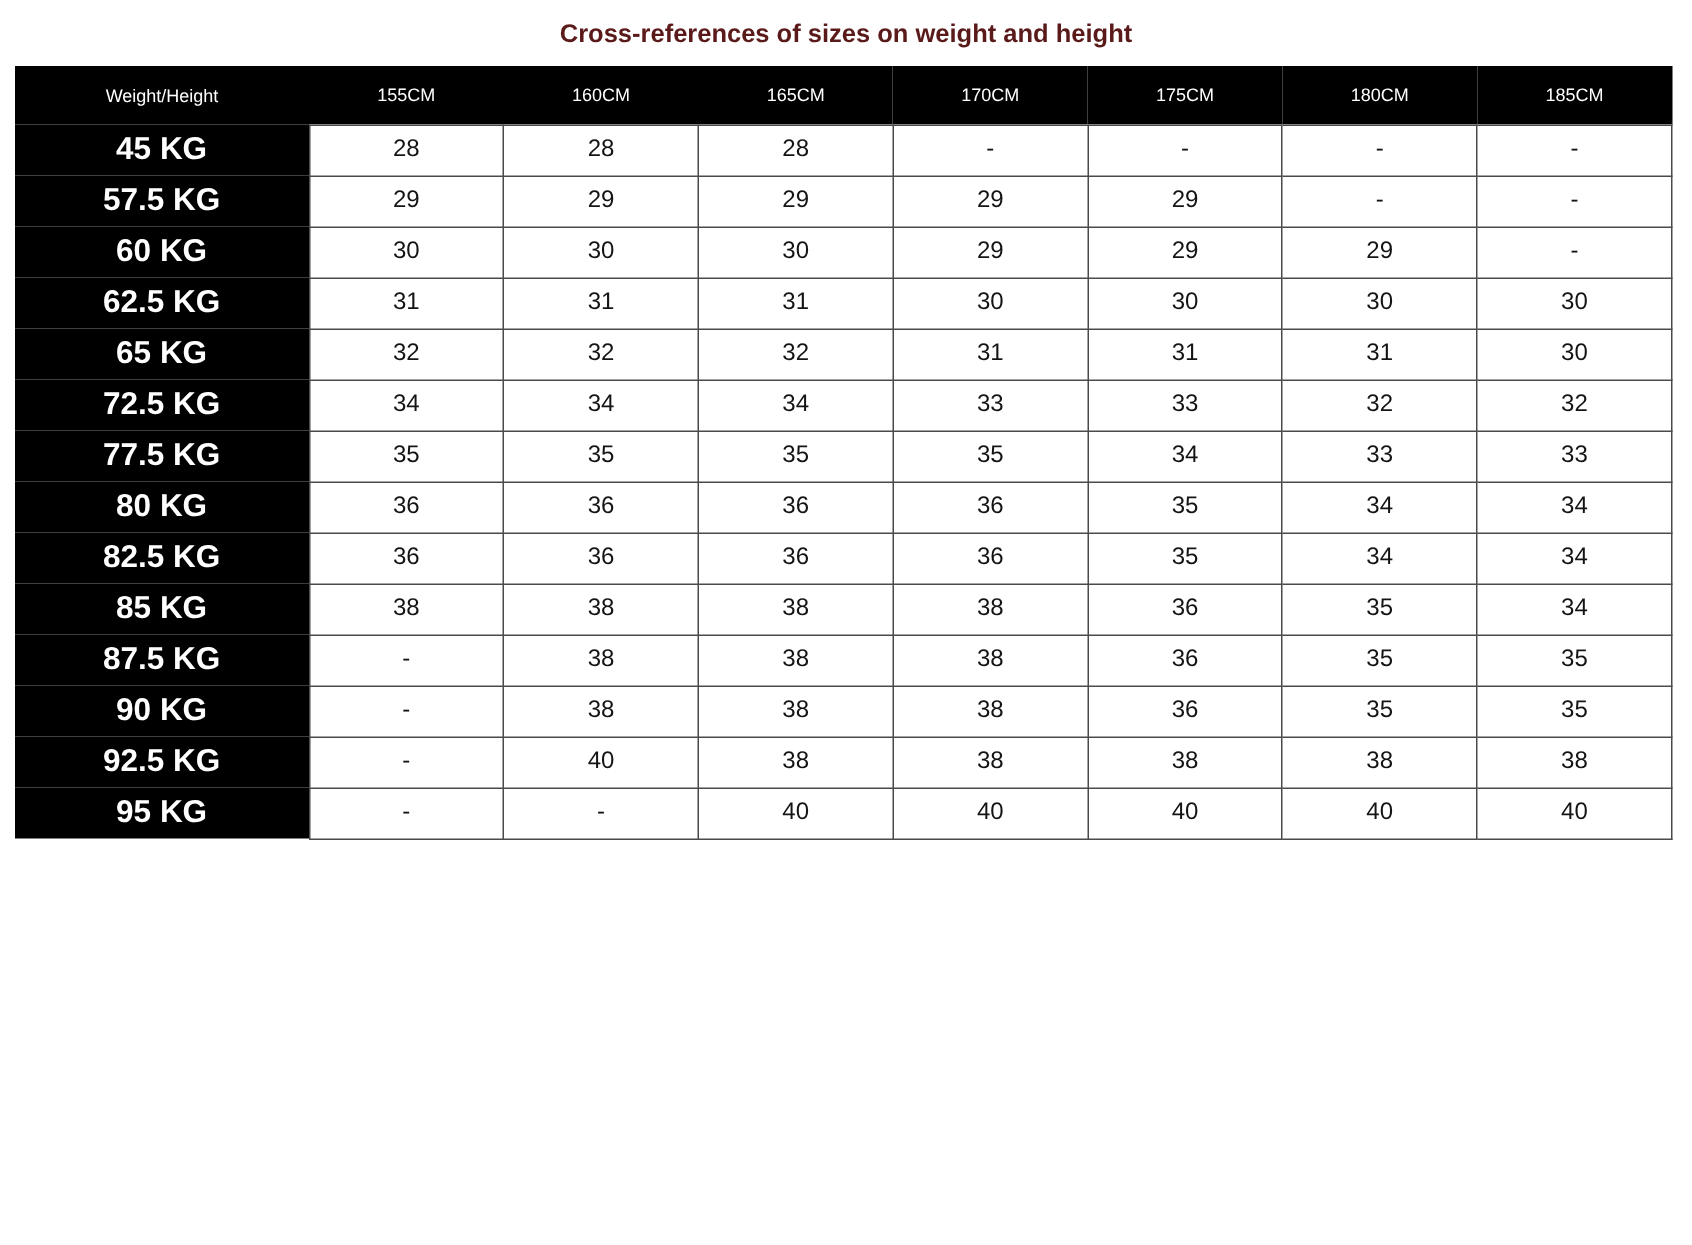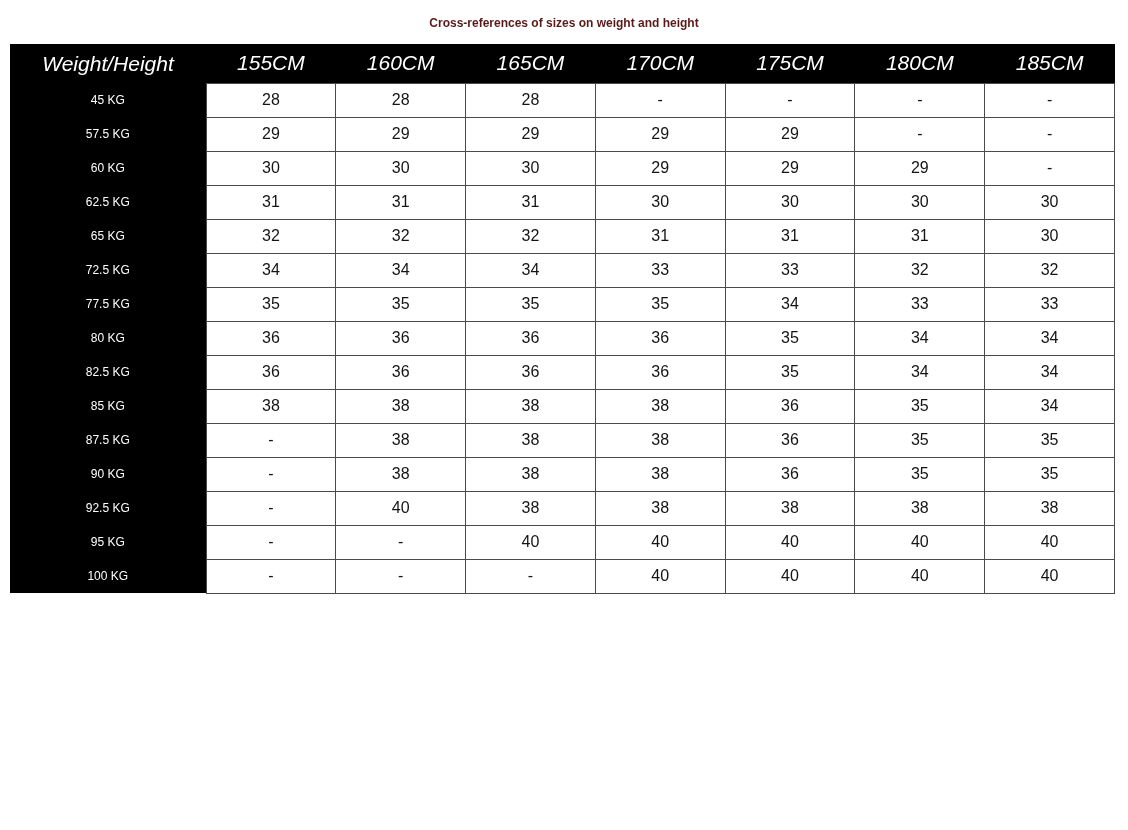--- a/index.html
+++ b/index.html
@@ -6,21 +6,21 @@
   html, body {
     margin: 0;
     padding: 0;
     background: #ffffff;
     width: 1128px;
     height: 830px;
     font-family: "Liberation Sans", sans-serif;
   }
   .page-title {
     text-align: center;
-    font-size: 12px;
+    font-size: 17px;
     font-weight: bold;
     color: #5b1a1a;
     padding-top: 10px;
     margin: 0;
     line-height: 26px;
   }
   table.size-chart {
     border-collapse: collapse;
     table-layout: fixed;
     width: 1105px;
@@ -30,31 +30,30 @@
   table.size-chart td {
     padding: 0;
     text-align: center;
     vertical-align: middle;
   }
   
   table.size-chart thead th {
     background: #000000;
     color: #ffffff;
     font-weight: normal;
-    font-size: 21px;
+    font-size: 12px;
     height: 39px;
     border: none;
-    font-style: italic;
   }
   
   table.size-chart td.weight-cell {
     background: #000000;
     color: #ffffff;
-    font-weight: normal;
-    font-size: 12px;
+    font-weight: bold;
+    font-size: 21px;
     border: none;
   }
   
   table.size-chart td.value-cell {
     background: #ffffff;
     color: #141414;
     font-size: 16px;
     height: 34px;
     border: 1px solid #4a4a4a;
   }
@@ -223,24 +222,14 @@
       <tr>
         <td class="weight-cell">95 KG</td>
         <td class="value-cell">-</td>
         <td class="value-cell">-</td>
         <td class="value-cell">40</td>
         <td class="value-cell">40</td>
         <td class="value-cell">40</td>
         <td class="value-cell">40</td>
         <td class="value-cell">40</td>
       </tr>
-      <tr>
-        <td class="weight-cell">100 KG</td>
-        <td class="value-cell">-</td>
-        <td class="value-cell">-</td>
-        <td class="value-cell">-</td>
-        <td class="value-cell">40</td>
-        <td class="value-cell">40</td>
-        <td class="value-cell">40</td>
-        <td class="value-cell">40</td>
-      </tr>
     </tbody>
 </table>
 
 </body></html>

